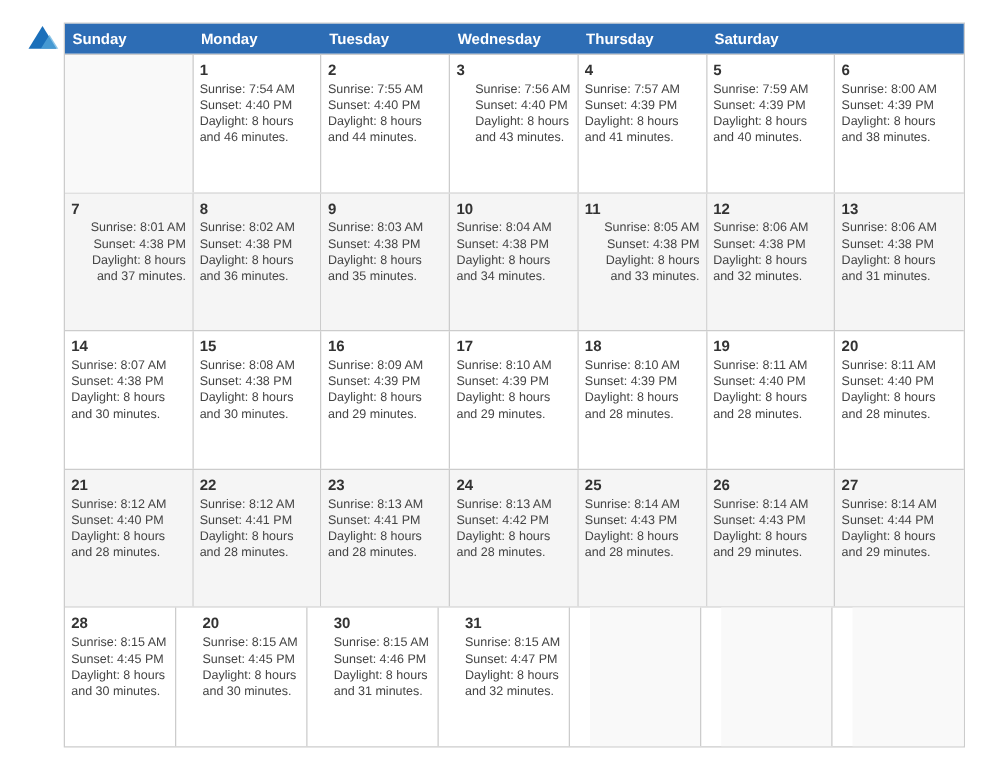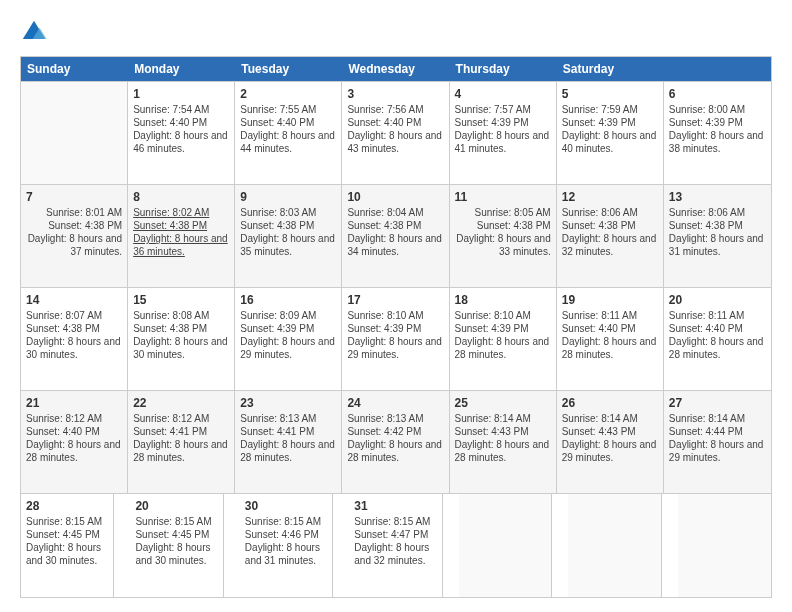--- a/index.html
+++ b/index.html
@@ -8,21 +8,21 @@
       height: 612px;
       background: #fff;
       font-family: Arial, sans-serif;
       overflow: hidden;
     }
     .page {
       width: 792px;
       height: 612px;
       padding: 18px 20px 14px 20px;
       display: flex;
-      flex-direction: column;
+      flex-direction: row;
     }
     .header {
       display: flex;
       justify-content: space-between;
       align-items: flex-start;
       margin-bottom: 10px;
     }
     .logo {
       display: flex;
       align-items: center;
@@ -148,21 +148,21 @@
 Daylight: 8 hours and 46 minutes.</div>
           </div>
           <div class="cal-cell">
             <div class="cell-day">2</div>
             <div class="cell-info" style="white-space: pre-line;">Sunrise: 7:55 AM
 Sunset: 4:40 PM
 Daylight: 8 hours and 44 minutes.</div>
           </div>
           <div class="cal-cell">
             <div class="cell-day">3</div>
-            <div class="cell-info" style="white-space: pre-line;">Sunrise: 7:56 AM
+            <div class="cell-info" style="white-space: pre-line; margin-left: 15px;">Sunrise: 7:56 AM
 Sunset: 4:40 PM
 Daylight: 8 hours and 43 minutes.</div>
           </div>
           <div class="cal-cell">
             <div class="cell-day">4</div>
             <div class="cell-info" style="white-space: pre-line;">Sunrise: 7:57 AM
 Sunset: 4:39 PM
 Daylight: 8 hours and 41 minutes.</div>
           </div>
           <div class="cal-cell">
@@ -180,21 +180,21 @@
         </div>
         <div class="cal-row alt-row">
           <div class="cal-cell">
             <div class="cell-day">7</div>
             <div class="cell-info" style="white-space: pre-line; text-align: right;">Sunrise: 8:01 AM
 Sunset: 4:38 PM
 Daylight: 8 hours and 37 minutes.</div>
           </div>
           <div class="cal-cell">
             <div class="cell-day">8</div>
-            <div class="cell-info" style="white-space: pre-line; text-decoration: underline;">Sunrise: 8:02 AM
+            <div class="cell-info" style="white-space: pre-line;">Sunrise: 8:02 AM
 Sunset: 4:38 PM
 Daylight: 8 hours and 36 minutes.</div>
           </div>
           <div class="cal-cell">
             <div class="cell-day">9</div>
             <div class="cell-info" style="white-space: pre-line;">Sunrise: 8:03 AM
 Sunset: 4:38 PM
 Daylight: 8 hours and 35 minutes.</div>
           </div>
           <div class="cal-cell">

